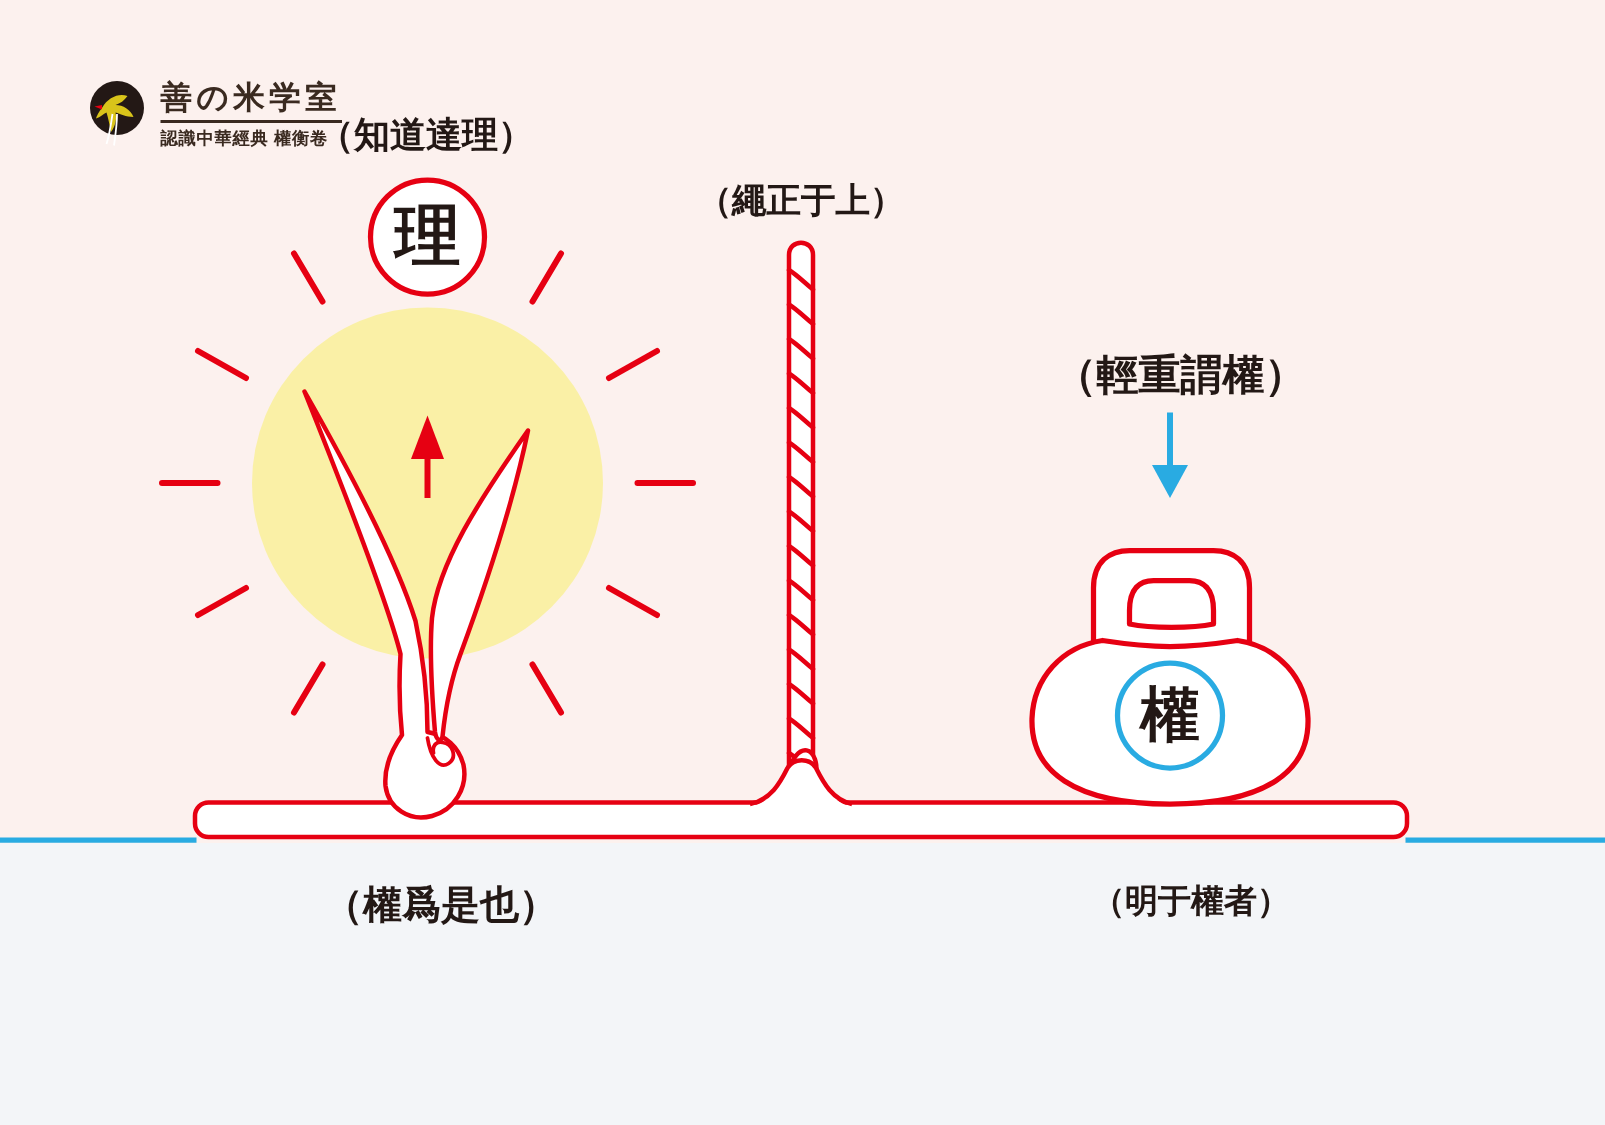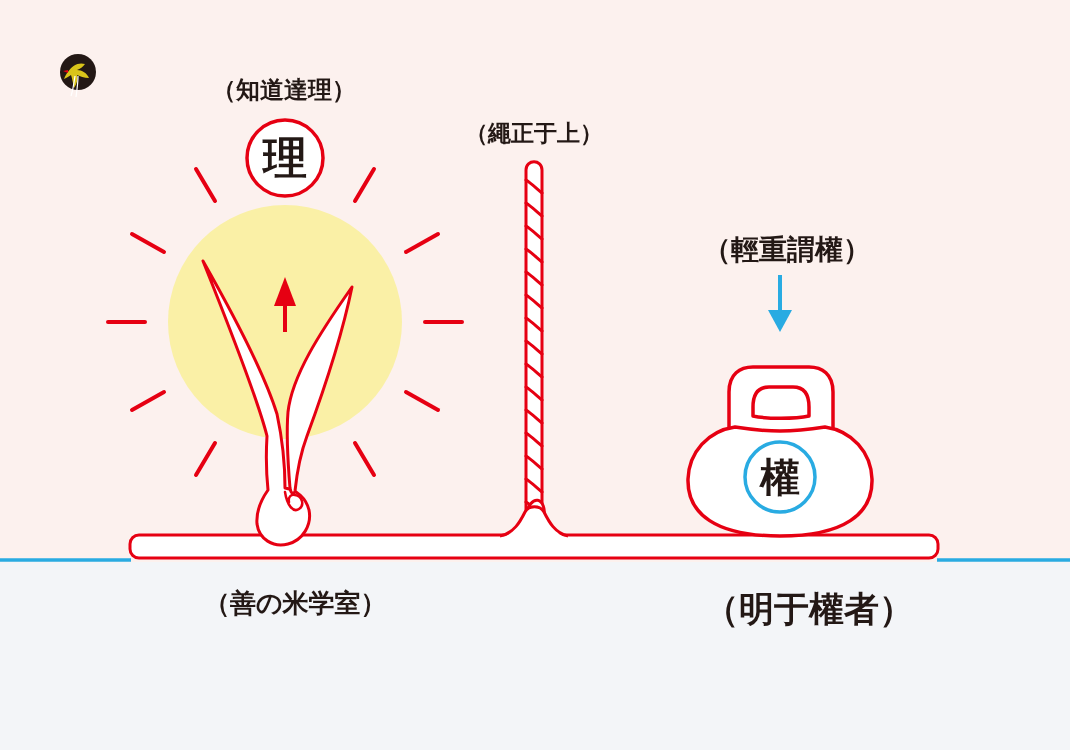--- a/index.html
+++ b/index.html
@@ -30,21 +30,21 @@
 
   
   .anno{
     position:absolute;color:#231815;text-align:center;white-space:nowrap;
     letter-spacing:0px;font-weight:700;
   }
   .anno-understanding{left:204px;top:74px;width:160px;font-size:24px;}
   .anno-rope{left:454px;top:118px;width:160px;font-size:23px;}
   .anno-weighing{left:703px;top:231px;width:160px;font-size:28px;}
   .anno-bottom-left{left:204px;top:586px;width:180px;font-size:26px;}
-  .anno-bottom-right{left:704px;top:586px;width:180px;font-size:35px;}
+  .anno-bottom-right{left:704px;top:586px;width:180px;font-size:22px;}
 
   
   .glyph{
     position:absolute;color:#231815;text-align:center;font-weight:600;
   }
   .glyph-li{left:245px;top:132px;width:80px;height:52px;line-height:52px;font-size:44px;}
   .glyph-quan{left:740px;top:454px;width:80px;height:46px;line-height:46px;font-size:40px;}
 </style>
 </head>
 <body>
@@ -157,24 +157,28 @@
     <svg class="logo-icon" viewBox="0 0 40 47">
       <circle cx="19" cy="20" r="18" fill="#231815"></circle>
       <path d="M 9,20 C 13,13 20,10 26,12 C 24,15 21,17 18,18
                C 23,18 28,21 30,26 C 25,26 21,24 18,23
                C 19,27 18,32 15,36 C 14,31 13,26 12,23
                C 10,24 8,26 5,27 C 6,24 8,21 9,20 Z" fill="#D9C41A"></path>
       <path d="M 9,18 L 4,19 L 9,21 Z" fill="#E60012"></path>
       <path d="M 16,24 C 15,31 14,38 12,44" stroke="#ffffff" stroke-width="1.2" fill="none"></path>
       <path d="M 19,24 C 19,31 18,38 17,45" stroke="#ffffff" stroke-width="1.2" fill="none"></path>
     </svg>
+    <div class="logo-text">
+      <div class="logo-title">善の米学室</div>
+      <div class="logo-subtitle">認識中華經典 權衡卷</div>
+    </div>
   </div>
 
   <div class="anno anno-understanding">（知道達理）</div>
   <div class="anno anno-rope">（繩正于上）</div>
   <div class="anno anno-weighing">（輕重謂權）</div>
-  <div class="anno anno-bottom-left">（善の米学室）</div>
+  <div class="anno anno-bottom-left">（權爲是也）</div>
   <div class="anno anno-bottom-right">（明于權者）</div>
 
   <div class="glyph glyph-li">理</div>
   <div class="glyph glyph-quan">權</div>
 
 </div>
 
 </body></html>

